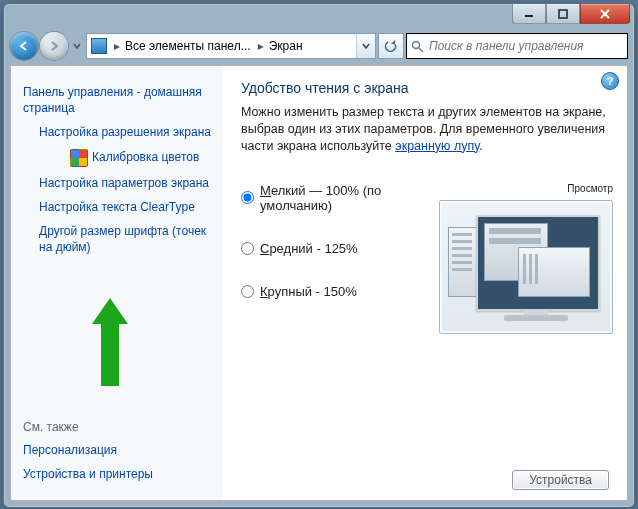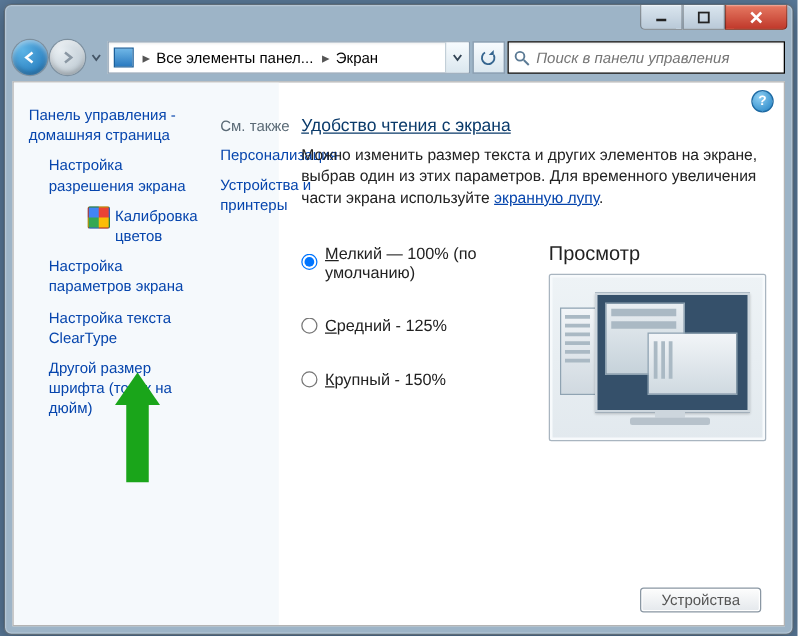--- a/index.html
+++ b/index.html
@@ -123,20 +123,21 @@
     border: 1px solid #b4b4b4;
     display:flex;
     overflow:hidden;
   }
   .sidebar {
     width: 212px;
     background: #f5f9fc;
     font-size: 12px;
     color: #003399;
     display:flex;
+    flex-direction: column;
     padding-bottom: 6px;
   }
   .sidebar .top { flex:1; padding: 10px 6px 4px 12px;}
   .sidebar a {
     display:block;
     color: #0645ad;
     text-decoration: none;
     margin: 8px 0 8px 16px;
     line-height: 1.35;
     cursor: pointer;
@@ -162,33 +163,33 @@
     display:flex; flex-direction:column;
   }
   .helpicon {
     position:absolute; top:6px; right:8px;
     width:16px;height:16px; border-radius:50%;
     background: radial-gradient(circle at 35% 30%,#8fd0f4,#1e7fc2);
     color:#fff; font-size:11px; font-weight:bold;
     display:flex;align-items:center;justify-content:center;
     border:1px solid #1e6aa3;
   }
-  h1.page-title { font-size: 14px; color:#0a3a6a; font-weight: normal; margin: 18px 0 8px; text-decoration: underline; }
+  h1.page-title { font-size: 14px; color:#0a3a6a; font-weight: normal; margin: 6px 0 8px; }
   .desc { line-height:1.35; }
   .desc a { color:#0645ad; text-decoration: underline; }
   .options { margin-top: 28px; display:flex; gap:14px;}
   .optcol { flex:1; }
   .optrow {
     display:flex; align-items:center;
     gap:6px; margin-bottom: 28px;
     font-size: 13px;
   }
   .optrow input[type=radio] { margin:0; }
   .optrow .u { text-decoration: underline; }
-  .previewlbl { font-size:16px; margin-bottom:6px; text-align:left;}
+  .previewlbl { font-size:10px; margin-bottom:6px; text-align:right;}
   .preview {
     width:172px; height:132px;
     border: 1px solid #a9b5c0;
     border-radius:2px;
     background: linear-gradient(#eef3f6,#e2e9ee);
     box-shadow: inset 0 0 0 2px #f7fafc;
     position:relative; overflow:hidden;
   }
   .monitor {
     position:absolute; left:36px; top:14px; width:120px; height:92px;

